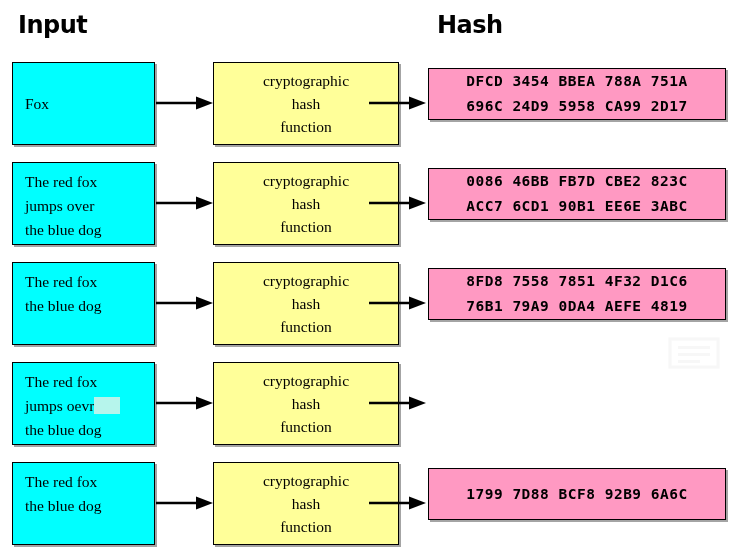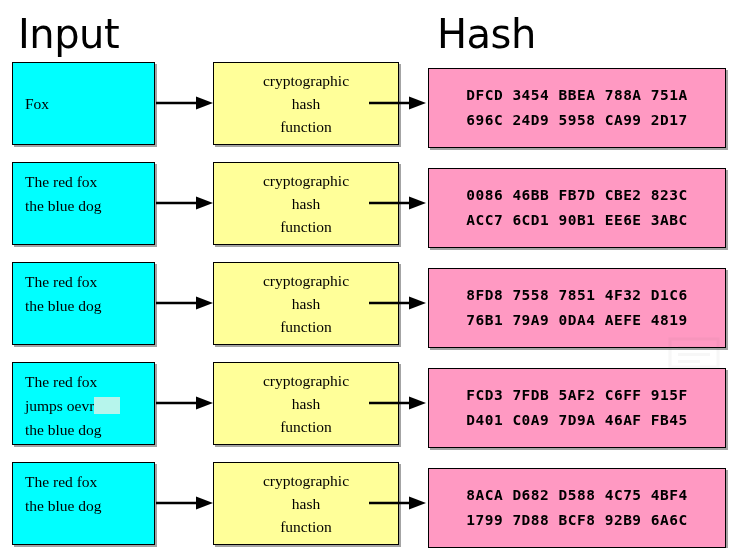--- a/index.html
+++ b/index.html
@@ -12,22 +12,22 @@
     height: 548px;
     position: relative;
     overflow: hidden;
     font-family: "Liberation Serif", serif;
   }
 
   
   .heading {
     position: absolute;
     font-family: "DejaVu Sans", sans-serif;
-    font-weight: normal;
-    font-size: 40px;
+    font-weight: bold;
+    font-size: 24px;
     color: #000000;
     letter-spacing: -0.5px;
     white-space: nowrap;
   }
   #heading-input  { left: 18px;  top: 11px; }
   #heading-hash   { left: 437px; top: 11px; }
 
   
   .row {
     position: absolute;
@@ -89,21 +89,21 @@
     font-size: 15.5px;
     line-height: 23px;
     color: #000000;
   }
 
   
   .hash-box {
     left: 428px;
     top: 0;
     width: 298px;
-    height: 80px;
+    height: 52px;
     background: #ff99c2;
     display: flex;
     flex-direction: column;
     align-items: center;
     justify-content: center;
     font-family: "DejaVu Sans Mono", monospace;
     font-weight: bold;
     font-size: 14.5px;
     line-height: 25px;
     letter-spacing: 0.5px;
@@ -165,20 +165,21 @@
         </svg>
       </div>
       <div class="box hash-box">
         <div>DFCD 3454 BBEA 788A 751A</div>
         <div>696C 24D9 5958 CA99 2D17</div>
       </div>
     </div>
     <div class="row row-1">
       <div class="box input-box">
         <div class="input-line">The red fox</div>
+        <div class="input-line">jumps over</div>
         <div class="input-line">the blue dog</div>
       </div>
       <div class="arrow arrow-1">
         <svg viewBox="0 0 58 14" width="58" height="14" aria-hidden="true">
           <line x1="0" y1="7" x2="42" y2="7" stroke="#000" stroke-width="2.4"></line>
           <polygon points="40,0.5 57,7 40,13.5" fill="#000"></polygon>
         </svg>
       </div>
       <div class="box fn-box">
         <div>cryptographic</div>
@@ -239,24 +240,20 @@
         <div>cryptographic</div>
         <div>hash</div>
         <div>function</div>
       </div>
       <div class="arrow arrow-2">
         <svg viewBox="0 0 58 14" width="58" height="14" aria-hidden="true">
           <line x1="0" y1="7" x2="42" y2="7" stroke="#000" stroke-width="2.4"></line>
           <polygon points="40,0.5 57,7 40,13.5" fill="#000"></polygon>
         </svg>
       </div>
-      <div class="box hash-box">
-        <div>FCD3 7FDB 5AF2 C6FF 915F</div>
-        <div>D401 C0A9 7D9A 46AF FB45</div>
-      </div>
     </div>
     <div class="row row-4">
       <div class="box input-box">
         <div class="input-line">The red fox</div>
         <div class="input-line">the blue dog</div>
       </div>
       <div class="arrow arrow-1">
         <svg viewBox="0 0 58 14" width="58" height="14" aria-hidden="true">
           <line x1="0" y1="7" x2="42" y2="7" stroke="#000" stroke-width="2.4"></line>
           <polygon points="40,0.5 57,7 40,13.5" fill="#000"></polygon>
@@ -267,21 +264,20 @@
         <div>hash</div>
         <div>function</div>
       </div>
       <div class="arrow arrow-2">
         <svg viewBox="0 0 58 14" width="58" height="14" aria-hidden="true">
           <line x1="0" y1="7" x2="42" y2="7" stroke="#000" stroke-width="2.4"></line>
           <polygon points="40,0.5 57,7 40,13.5" fill="#000"></polygon>
         </svg>
       </div>
       <div class="box hash-box">
-        <div>8ACA D682 D588 4C75 4BF4</div>
         <div>1799 7D88 BCF8 92B9 6A6C</div>
       </div>
     </div>
   </div>
 
 <div id="watermark">
   <svg viewBox="0 0 60 34" width="60" height="34" aria-hidden="true">
     <rect x="6" y="2" width="48" height="28" fill="none" stroke="#555" stroke-width="3"></rect>
     <rect x="14" y="9" width="32" height="3" fill="#555"></rect>
     <rect x="14" y="16" width="32" height="3" fill="#555"></rect>

